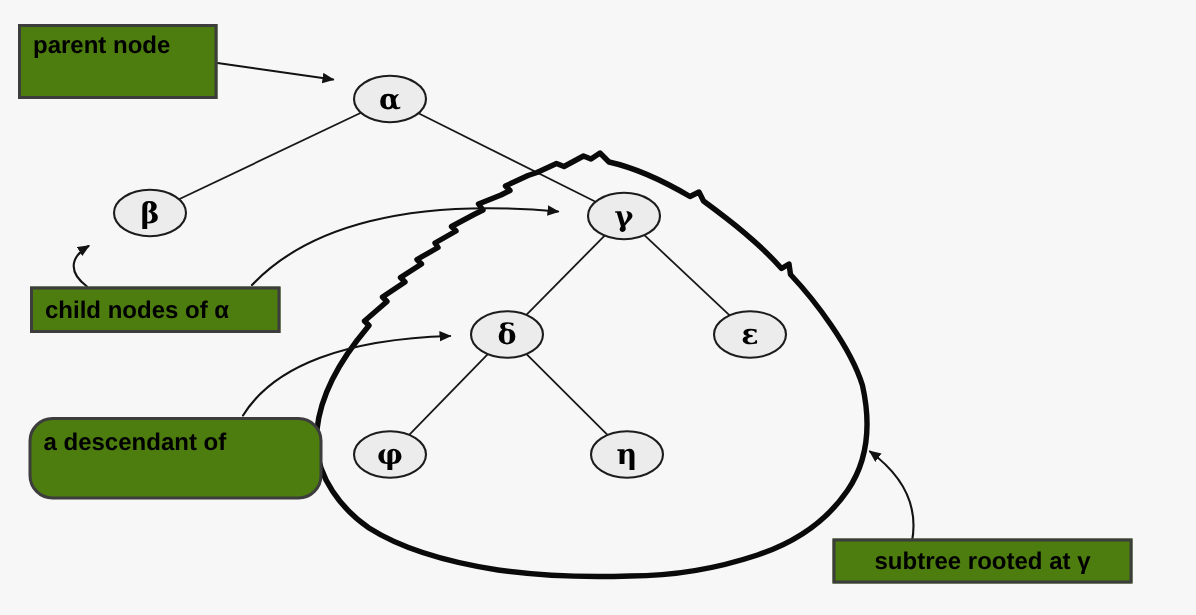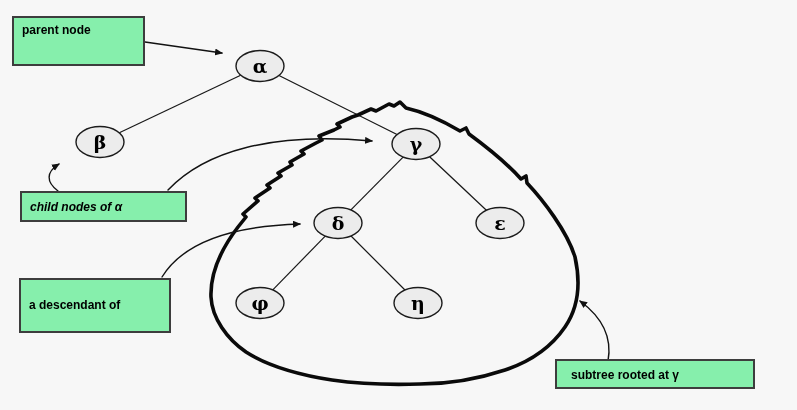--- a/index.html
+++ b/index.html
@@ -44,32 +44,32 @@
   }
   .callout-arrow {
     fill: none;
     stroke: #121212;
     stroke-width: 1.4;
     stroke-linecap: round;
   }
   .callout {
     position: absolute;
     box-sizing: border-box;
-    background: #86efac;
+    background: #4d7c0f;
     border: 2px solid #3d3d3d;
     color: #000000;
     font-weight: bold;
-    font-size: 12px;
+    font-size: 16px;
     line-height: 21px;
     padding: 2px 8px;
   }
   #box-parent   { left: 12px;  top: 16px;  width: 133px; height: 50px; }
-  #box-child    { left: 20px;  top: 191px; width: 167px; height: 31px; line-height: 25px; font-style: italic; }
-  #box-desc     { left: 19px;  top: 278px; width: 152px; height: 55px; padding-top: 15px; }
-  #box-subtree  { left: 555px; top: 359px; width: 200px; height: 30px; line-height: 24px; padding-left: 14px; }
+  #box-child    { left: 20px;  top: 191px; width: 167px; height: 31px; line-height: 25px; }
+  #box-desc     { left: 19px;  top: 278px; width: 196px; height: 55px; padding-top: 5px; border-radius: 16px; }
+  #box-subtree  { left: 555px; top: 359px; width: 200px; height: 30px; line-height: 24px; padding-left: 26px; }
 </style>
 </head>
 <body>
 
 <div class="stage">
 
   <svg width="797" height="410" viewBox="0 0 797 410">
     <defs>
       <marker id="arrowhead" markerWidth="9" markerHeight="8" refX="7" refY="3.5" orient="auto" markerUnits="userSpaceOnUse">
         <path d="M0,0 L8,3.5 L0,7 z" fill="#121212"></path>

